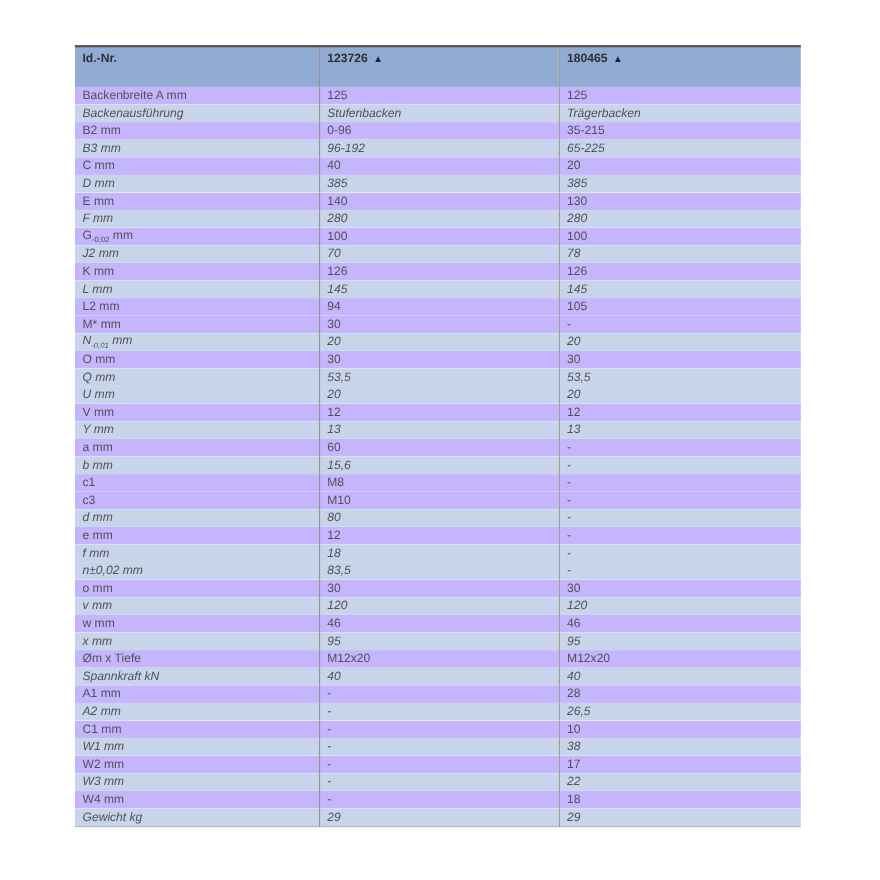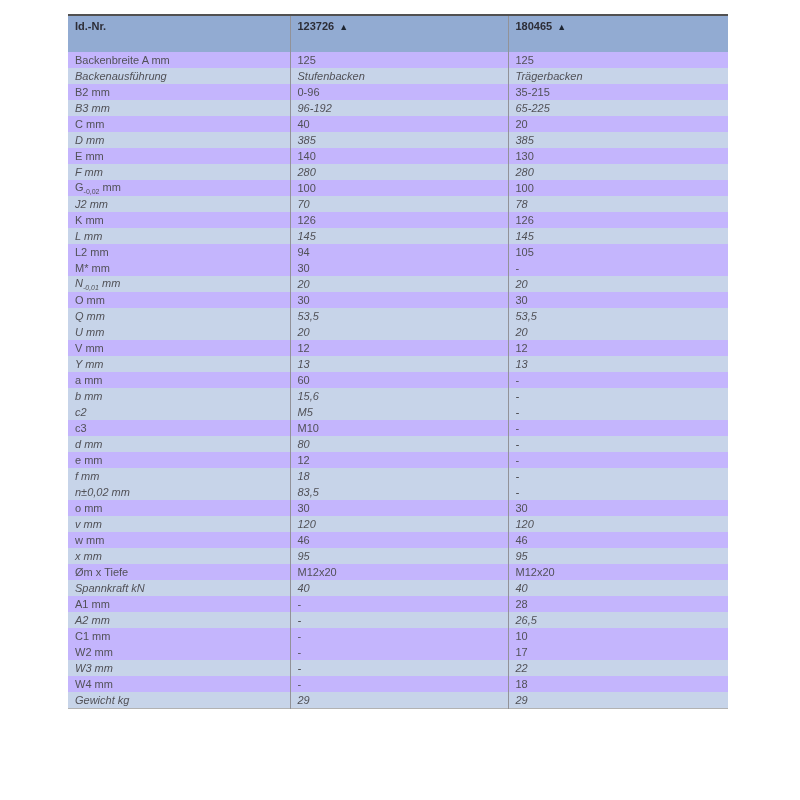--- a/index.html
+++ b/index.html
@@ -7,20 +7,21 @@
     padding: 0;
     width: 800px;
     height: 800px;
     background: #ffffff;
     font-family: "Liberation Sans", sans-serif;
   }
   .page {
     position: relative;
     width: 800px;
     height: 600px;
+    margin-top: 27px;
   }
   .table-wrap {
     position: absolute;
     left: 68px;
     top: 14px;
     width: 660px;
   }
   table.spec-table {
     border-collapse: collapse;
     table-layout: fixed;
@@ -196,23 +197,23 @@
           <tr>
             <td>a mm</td>
             <td class="col-divider">60</td>
             <td class="col-divider">-</td>
           </tr>
           <tr class="alt">
             <td>b mm</td>
             <td class="col-divider">15,6</td>
             <td class="col-divider">-</td>
           </tr>
-          <tr class="alt">
-            <td>c2</td>
-            <td class="col-divider">M5</td>
+          <tr>
+            <td>c1</td>
+            <td class="col-divider">M8</td>
             <td class="col-divider">-</td>
           </tr>
           <tr>
             <td>c3</td>
             <td class="col-divider">M10</td>
             <td class="col-divider">-</td>
           </tr>
           <tr class="alt">
             <td>d mm</td>
             <td class="col-divider">80</td>
@@ -270,20 +271,25 @@
           </tr>
           <tr class="alt">
             <td>A2 mm</td>
             <td class="col-divider">-</td>
             <td class="col-divider">26,5</td>
           </tr>
           <tr>
             <td>C1 mm</td>
             <td class="col-divider">-</td>
             <td class="col-divider">10</td>
+          </tr>
+          <tr class="alt">
+            <td>W1 mm</td>
+            <td class="col-divider">-</td>
+            <td class="col-divider">38</td>
           </tr>
           <tr>
             <td>W2 mm</td>
             <td class="col-divider">-</td>
             <td class="col-divider">17</td>
           </tr>
           <tr class="alt">
             <td>W3 mm</td>
             <td class="col-divider">-</td>
             <td class="col-divider">22</td>

